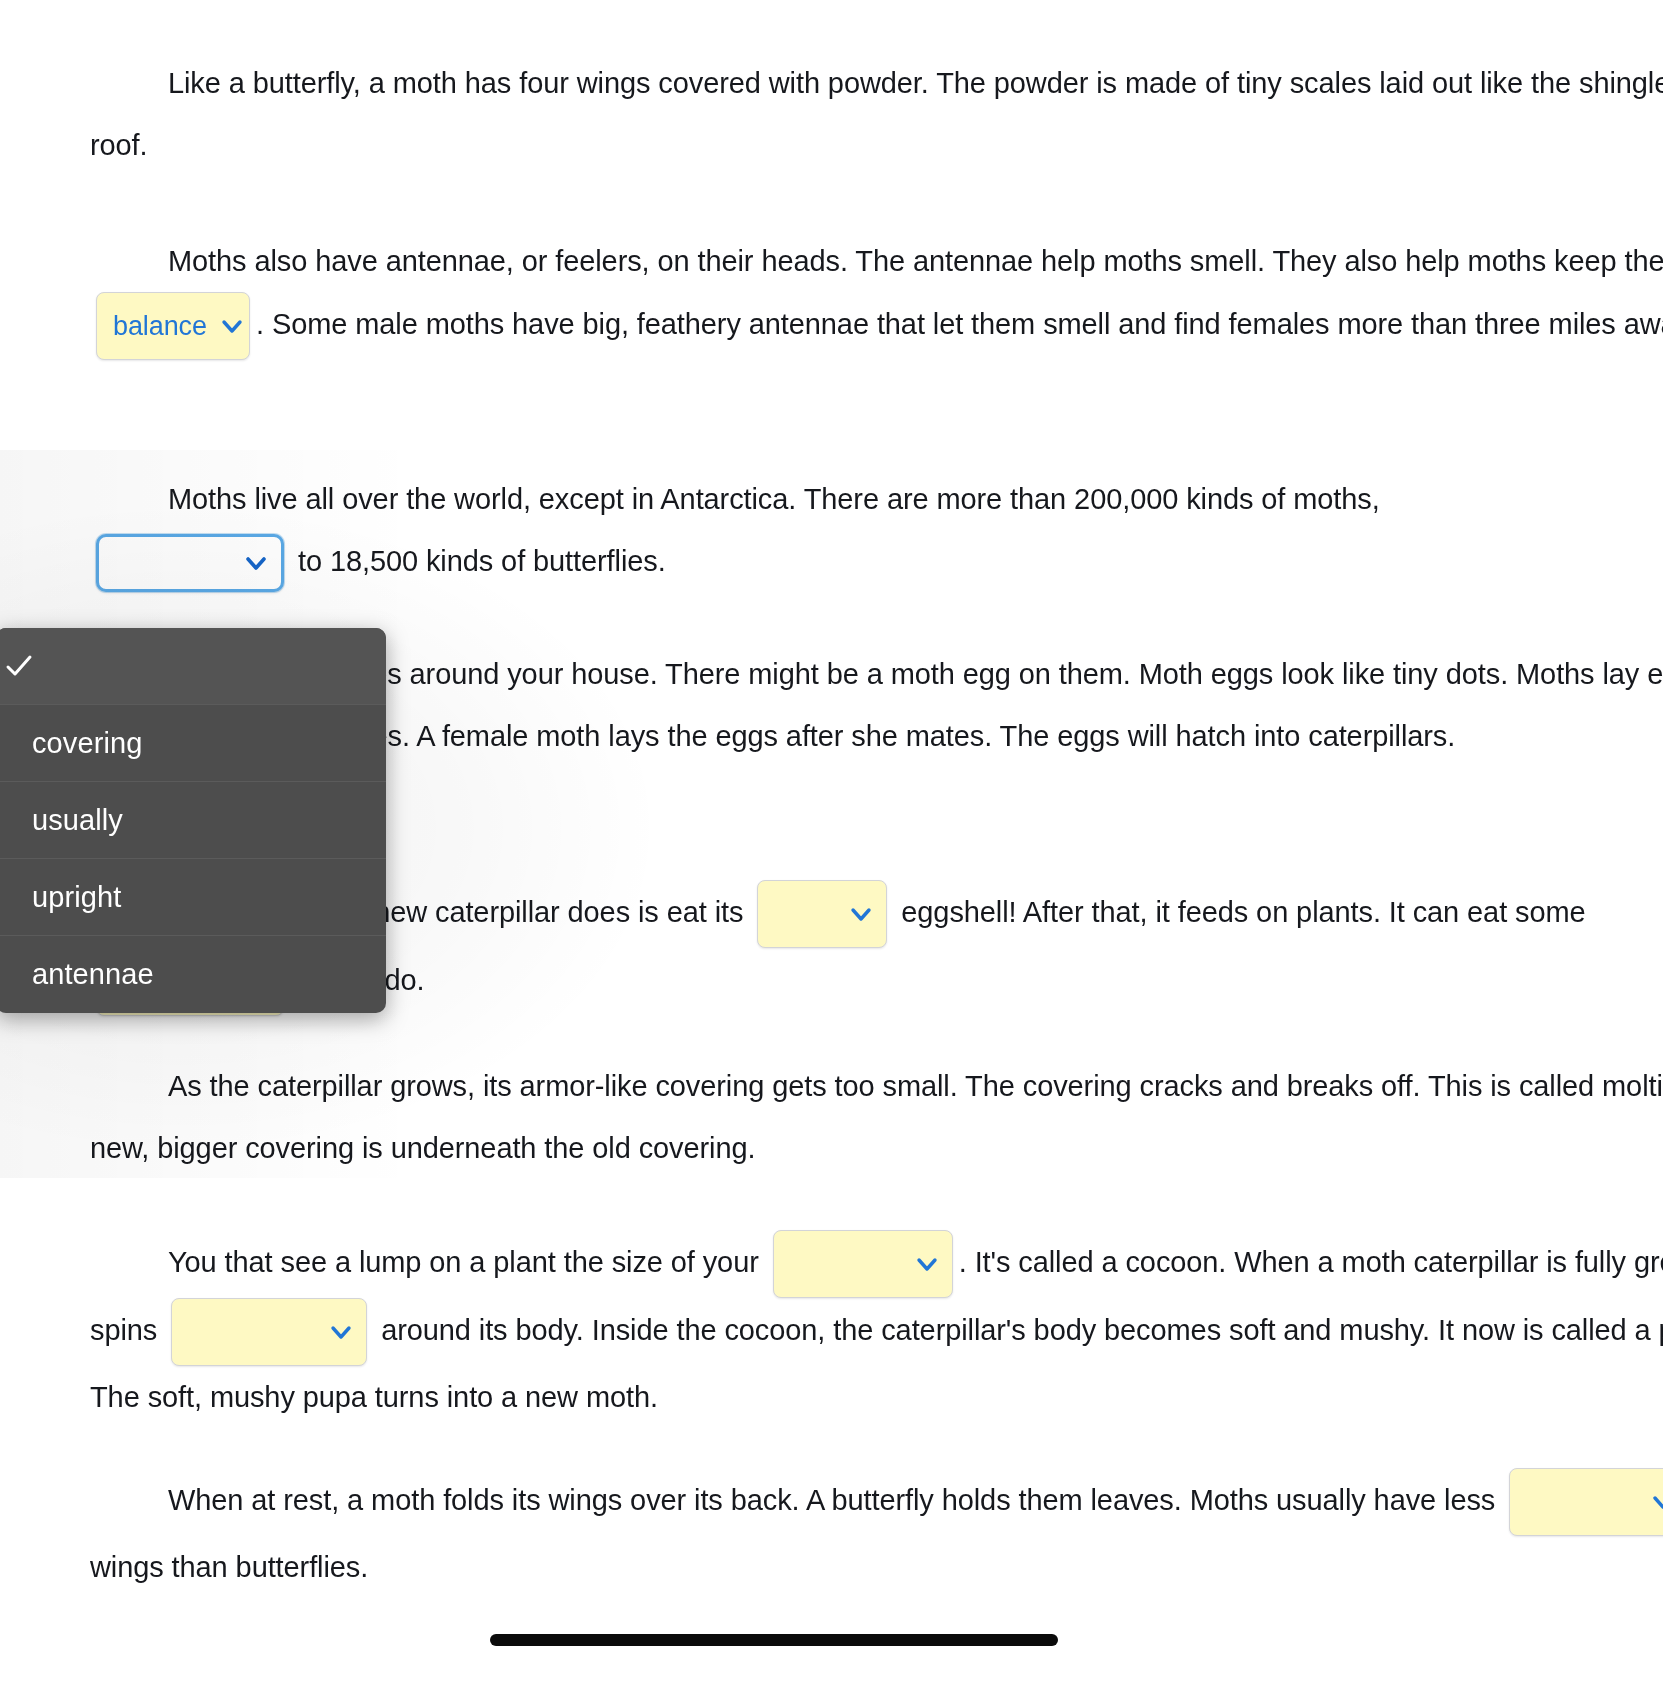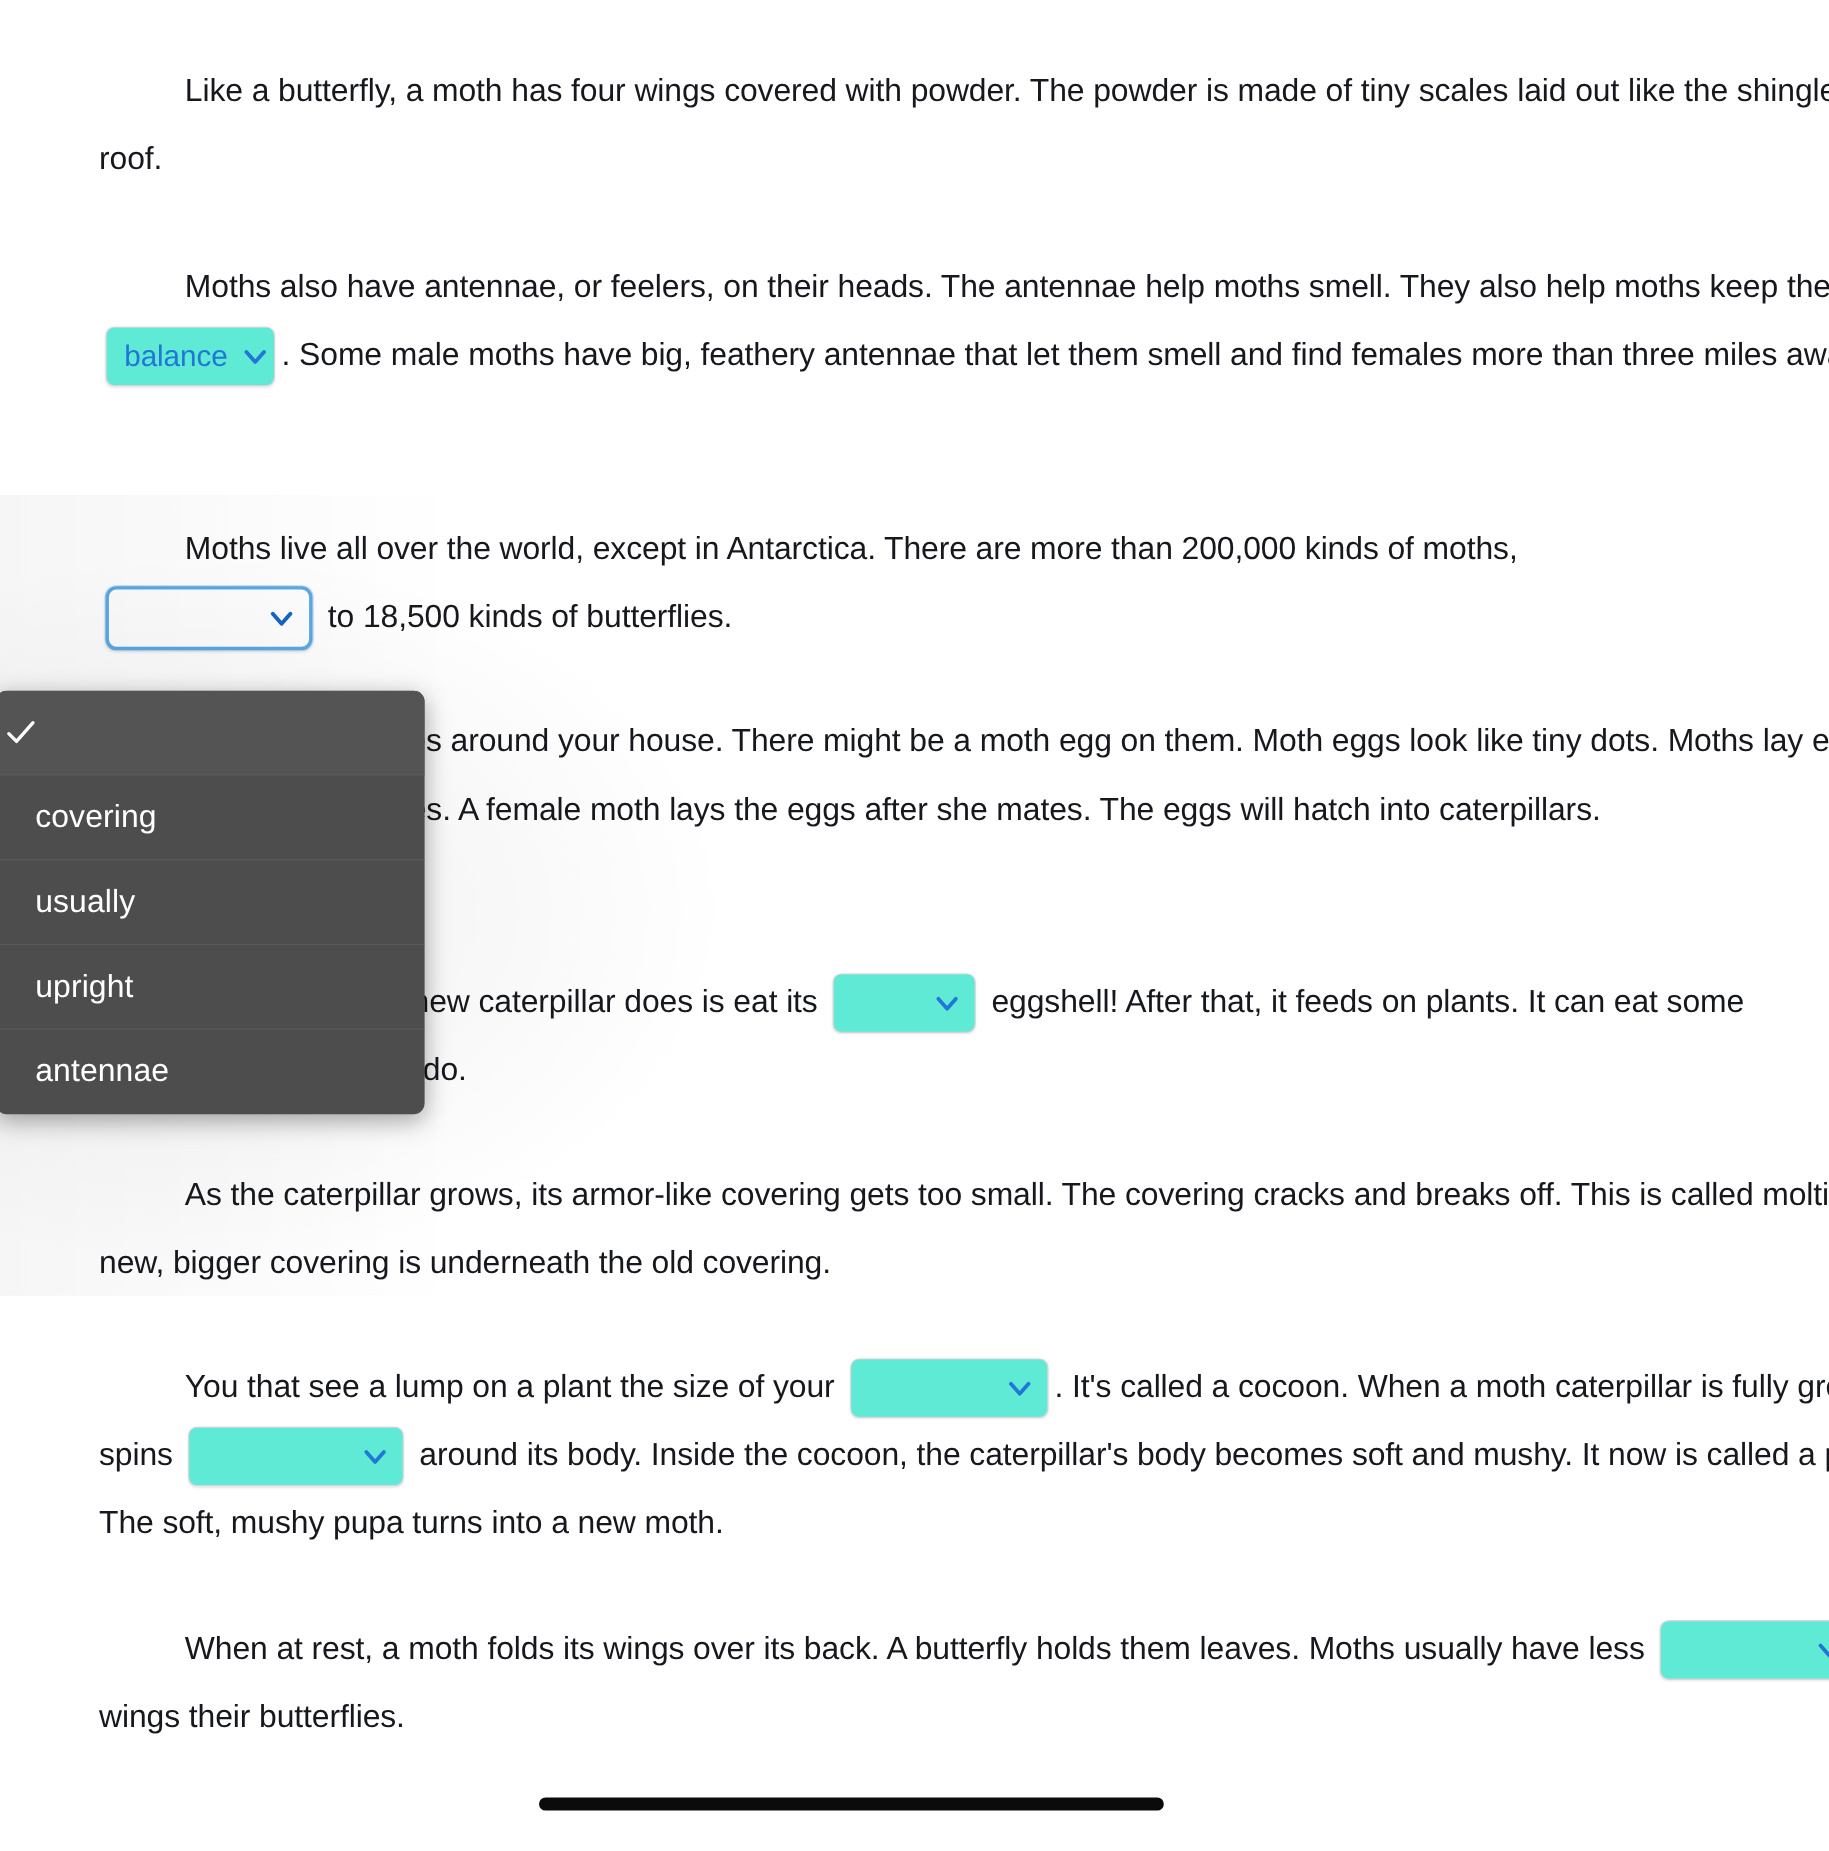--- a/index.html
+++ b/index.html
@@ -43,22 +43,22 @@
   .para.p7 { position: absolute; left: 0; top: 1230px; width: 1663px; }
   .para.p8 { position: absolute; left: 0; top: 1468px; width: 1663px; }
 
   
   .cloze {
     display: inline-flex;
     align-items: center;
     justify-content: space-between;
     vertical-align: middle;
     box-sizing: border-box;
-    height: 54px;
-    background: #5eead4;
+    height: 68px;
+    background: #fef9c3;
     border: 1px solid #d3d4d8;
     border-radius: 8px;
     box-shadow: 0 1px 2px rgba(20,20,30,0.10);
     padding: 0 12px 0 16px;
     margin: 0 6px;
     text-indent: 0;
     font-size: 27px;
     line-height: 1;
     color: #2176d6;
     cursor: pointer;
@@ -262,21 +262,21 @@
   <p class="para p8">
     <span>When at rest, a moth folds its wings over its back. A butterfly holds them leaves. Moths usually have less</span>
     <span class="cloze w-blank-6">
       <span class="val"></span>
       <span class="caret">
         <svg width="26" height="26" viewBox="0 0 26 26">
             <path d="M5 9 L13 18 L21 9" fill="none" stroke="#2176d6" stroke-width="3.4" stroke-linecap="round" stroke-linejoin="round"></path>
           </svg>
       </span>
     </span>
-    <span>wings their butterflies.</span>
+    <span>wings than butterflies.</span>
   </p>
 
 </div>
 
 <div class="scrim-band"></div>
 <div class="scrim"></div>
 
 <div class="dropdown-popup">
   <div class="dd-item selected">
     <span class="dd-check">

